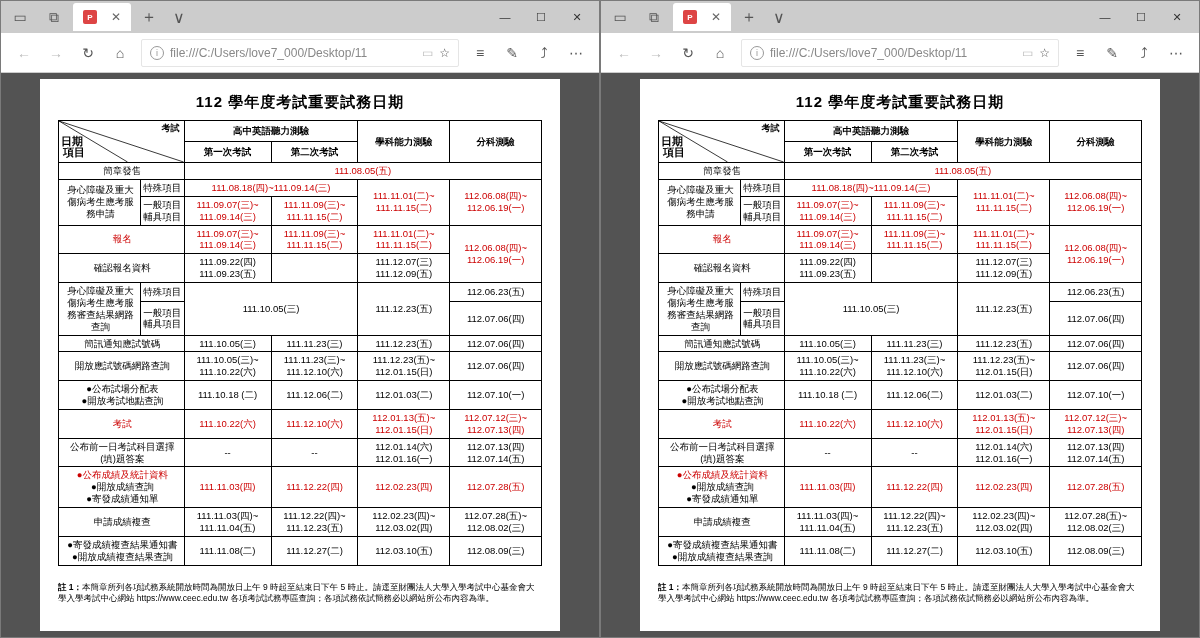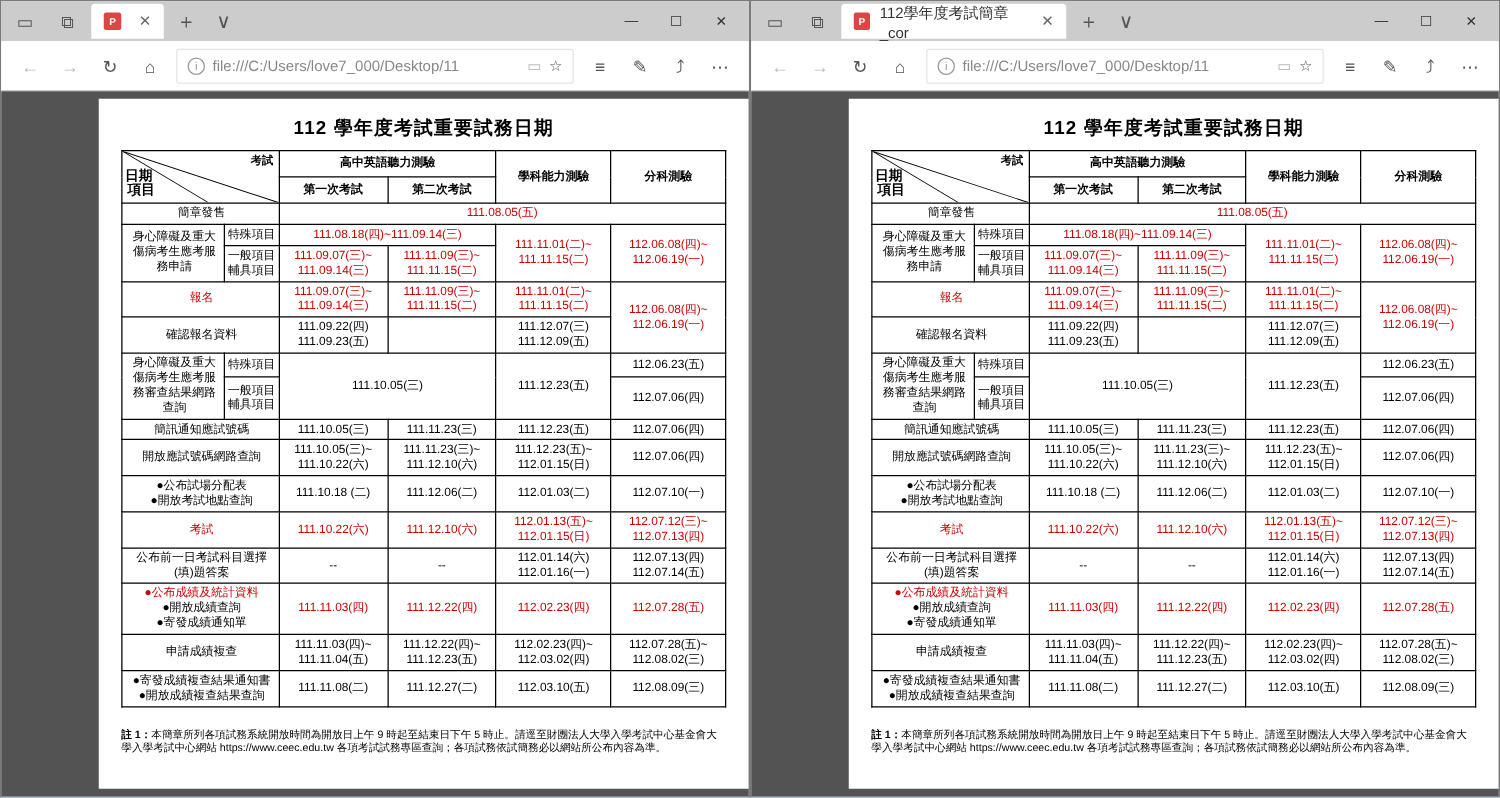--- a/index.html
+++ b/index.html
@@ -13,21 +13,21 @@
 .tab .x{font-size:12px;color:#666;margin-left:6px}
 .newtab{font-size:16px;color:#555;padding:0 6px}
 .addr{height:40px;background:#fff;border-bottom:1px solid #ccc;display:flex;align-items:center;padding:0 8px;gap:6px}
 .addr .nav{display:flex;gap:2px}
 .navbtn{width:30px;height:30px;display:flex;align-items:center;justify-content:center;color:#555;font-size:14px;border-radius:3px}
 .navbtn.dis{color:#bbb}
 .urlbox{flex:1;height:28px;border:1px solid #e5e5e5;border-radius:2px;display:flex;align-items:center;padding:0 8px;gap:6px;font-size:12px;color:#888;min-width:0}
 .urlbox .ii{width:14px;height:14px;border:1px solid #999;border-radius:50%;display:inline-flex;align-items:center;justify-content:center;font-size:9px;color:#999}
 .urltext{flex:1;white-space:nowrap;overflow:hidden}
 .ract{display:flex;gap:2px}
-.viewer{flex:1;background:#535353;display:flex;justify-content:flex-end;padding:6px 0;overflow:hidden}
+.viewer{flex:1;background:#535353;display:flex;justify-content:center;padding:6px 0;overflow:hidden}
 .page{background:#fff;width:520px;padding:14px 18px;font-size:10px;color:#000;overflow:hidden}
 .page h3{text-align:center;font-size:15px;font-weight:bold;margin-bottom:8px;letter-spacing:1px}
 .etbl{border-collapse:collapse;width:100%;table-layout:fixed}
 .etbl th,.etbl td{border:1px solid #000;padding:2px 2px;text-align:center;vertical-align:middle;font-size:9.5px;line-height:1.25}
 .etbl th{font-weight:bold}
 .hn{position:relative;text-align:left;padding:0!important;height:42px}
 .hn svg{position:absolute;inset:0}
 .hn .a{position:absolute;top:2px;right:4px;font-size:9px}
 .hn .b{position:absolute;top:14px;left:2px;font-size:11px}
 .hn .c{position:absolute;bottom:2px;left:4px;font-size:11px}
@@ -209,21 +209,20 @@
    <div class="notes"><b>註 1：</b>本簡章所列各項試務系統開放時間為開放日上午 9 時起至結束日下午 5 時止。請逕至財團法人大學入學考試中心基金會大學入學考試中心網站 https://www.ceec.edu.tw 各項考試試務專區查詢；各項試務依試簡務必以網站所公布內容為準。</div>
   </div>
  </div>
 </div>
 <div class="window">
  <div class="tabbar">
   <span class="navbtn">▭</span>
   <span class="navbtn">⧉</span>
   <div class="tab">
    <span class="ico">P</span>
-   <span>112學年度考試簡章_cor</span>
    <span class="x">✕</span>
   </div>
   <span class="newtab">＋</span>
   <span class="newtab">∨</span>
   <div class="syswin">
    <span>—</span>
    <span>☐</span>
    <span>✕</span>
   </div>
  </div>

